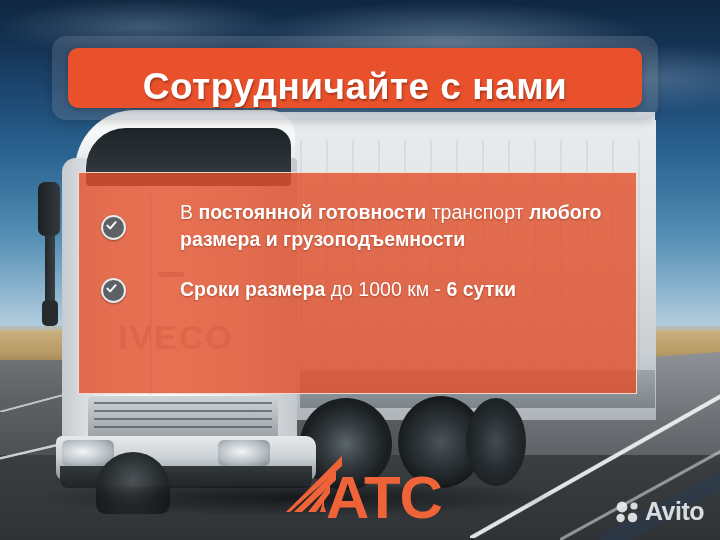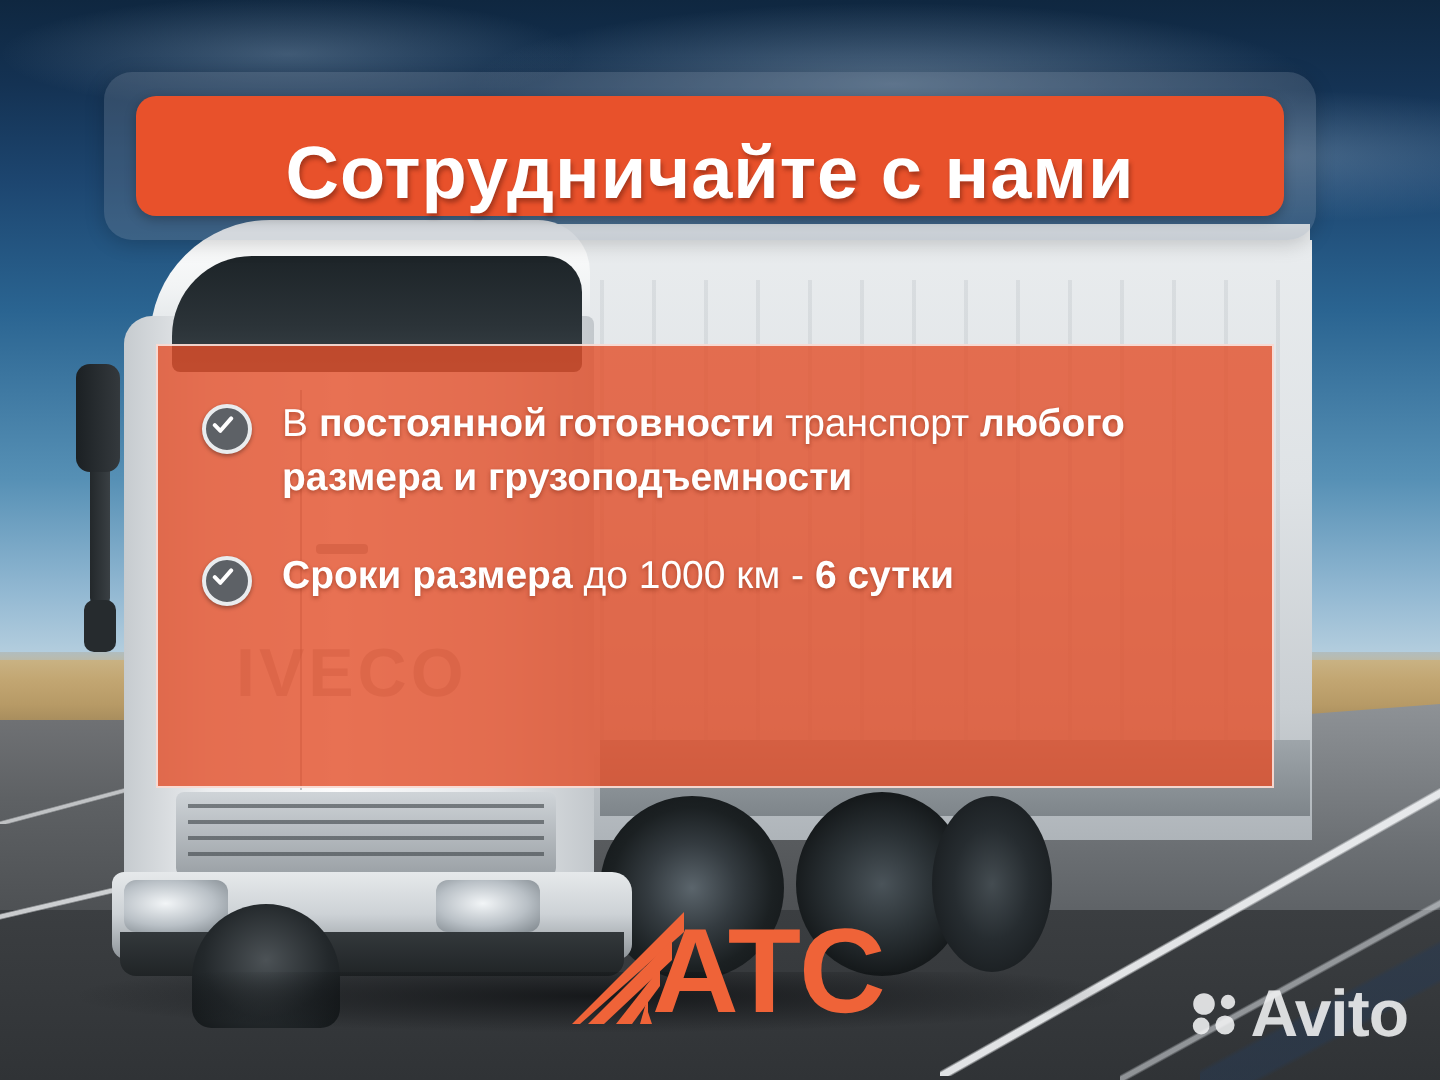--- a/index.html
+++ b/index.html
@@ -235,22 +235,23 @@
     background: rgba(226,78,40,.80);
     border: 1px solid rgba(255,255,255,.75);
     box-sizing: border-box;
   }
   .bullets {
     position:absolute; inset:0;
     padding: 26px 18px 0 22px;
     box-sizing:border-box;
   }
   .bullet {
-    display:flex; align-items:flex-start;
+    display:flex; align-items:center;
     margin-bottom: 22px;
+    gap: 39px;
   }
   .bullet:nth-child(2) { margin-top: 6px; }
   .check {
     flex: 0 0 auto;
     width: 21px; height: 21px;
     margin-top: 3px; margin-right: 15px;
     border-radius: 50%;
     background: #5d6166;
     border: 2px solid #e9ecee;
     box-shadow: 0 1px 2px rgba(0,0,0,.35);
@@ -264,40 +265,40 @@
     text-shadow: 0 1px 2px rgba(110,30,10,.45);
     font-family:"Liberation Sans", sans-serif;
   }
   .btext b { font-weight: bold; }
 
   
   .logo {
     position:absolute; left:286px; top:452px; width:152px; height:62px;
   }
   .logo-text {
-    position:absolute; left:40px; top:4px;
+    position:absolute; left:40px; top:16px;
     color:#ef6338;
     font-size: 60px;
     font-weight: bold;
     letter-spacing: -1px;
     line-height: 60px;
     font-family:"Liberation Sans", sans-serif;
   }
   .logo-rays { position:absolute; left:0; top:4px; }
 
   
   .avito {
     position:absolute; right:16px; bottom:14px;
     display:flex; align-items:center;
     opacity:.88;
   }
   .avito-dots { margin-right:5px; }
   .avito-text {
     color:#f2f3f4;
-    font-size:33px;
+    font-size:25px;
     font-weight:bold;
     letter-spacing:-.5px;
     font-family:"Liberation Sans", sans-serif;
   }
 </style>
 </head>
 <body>
 
 <div id="stage">
 

